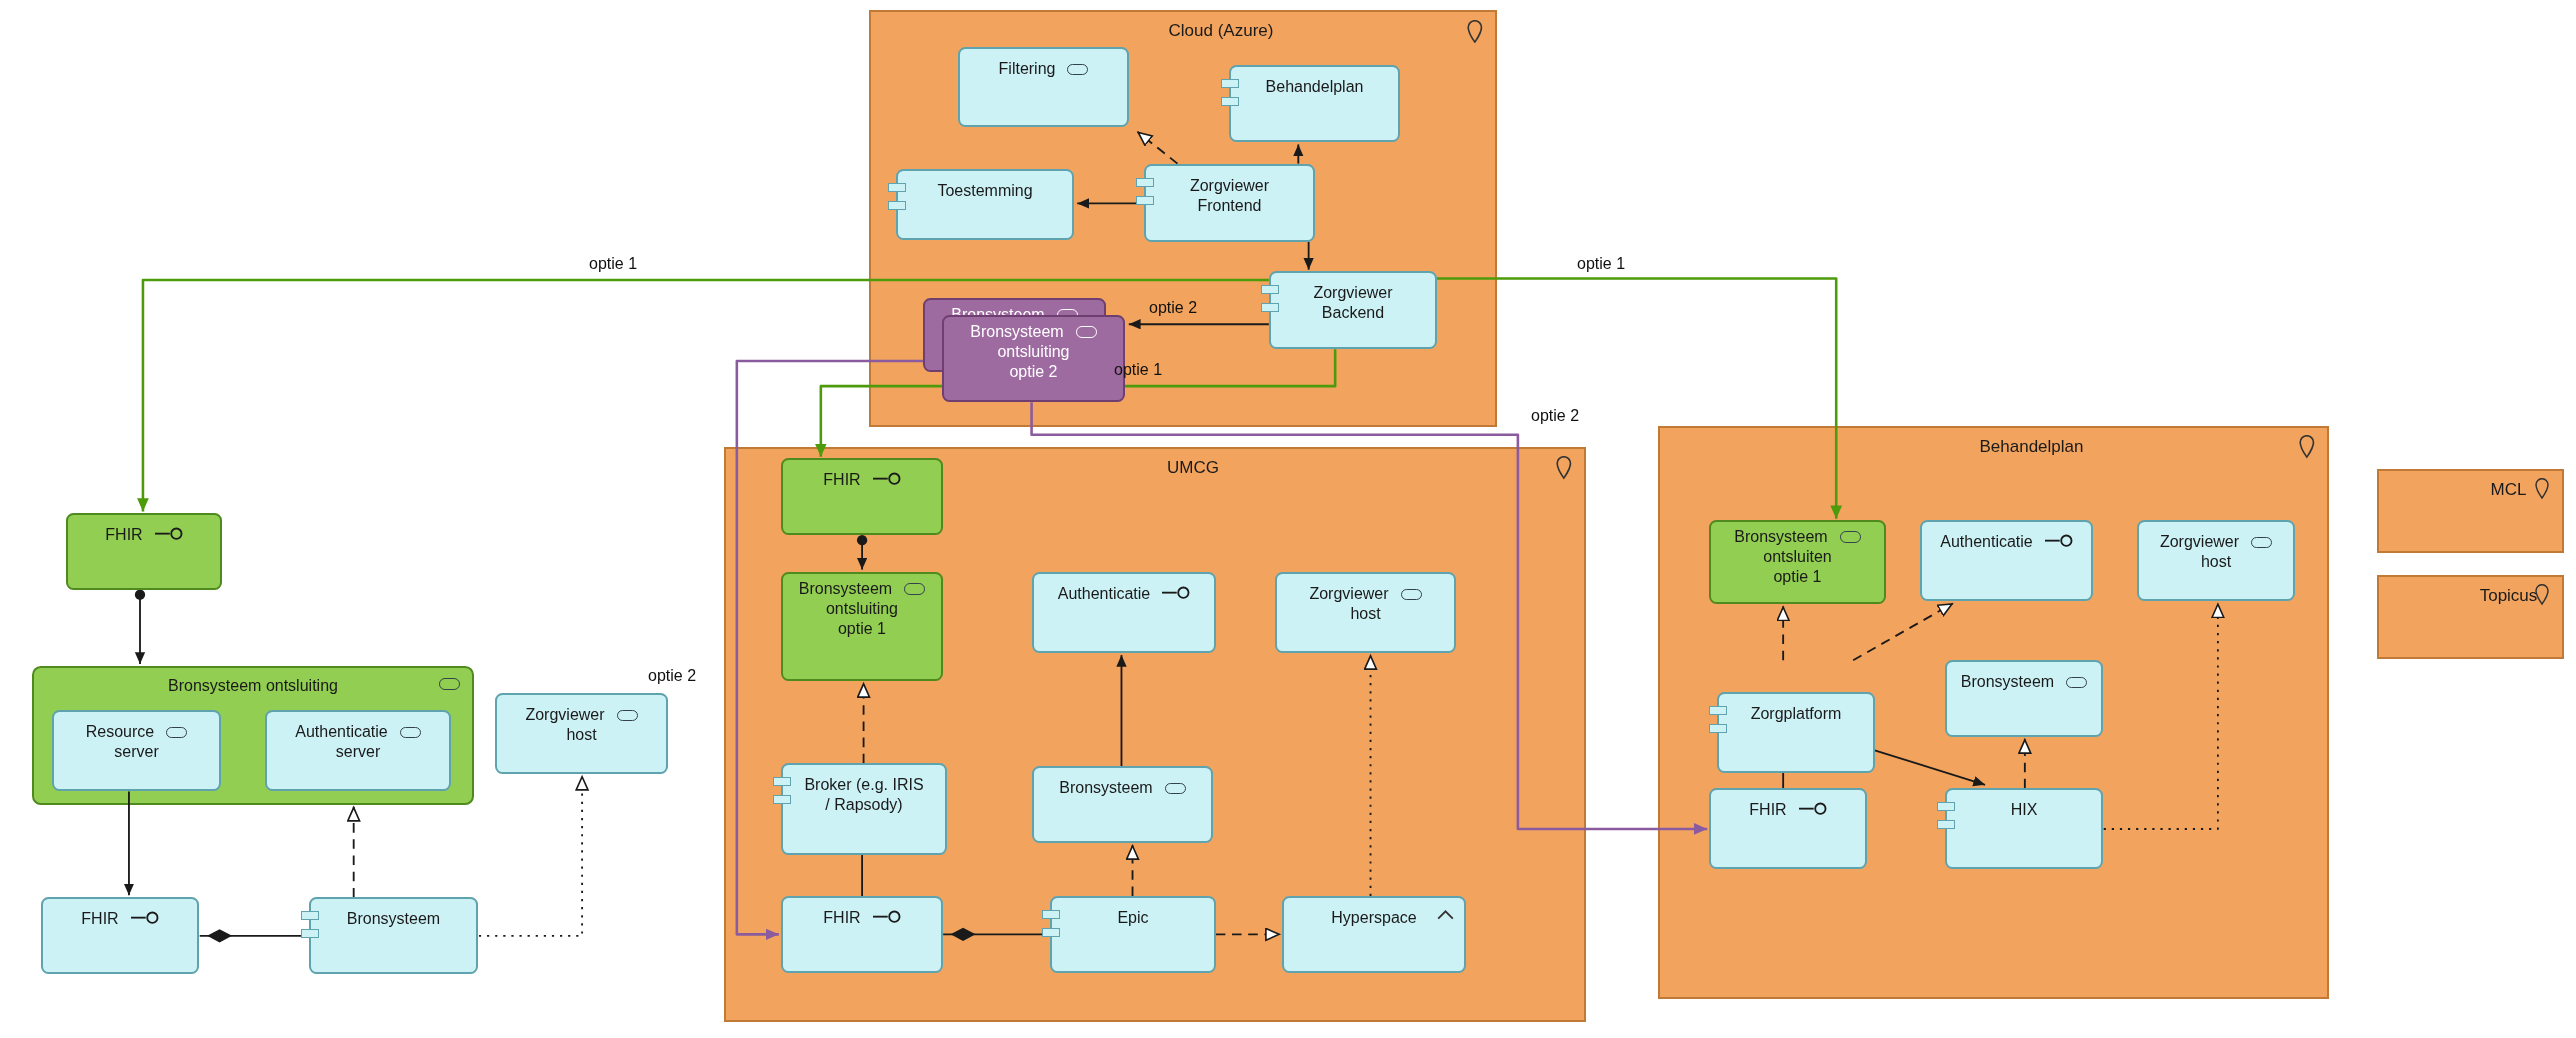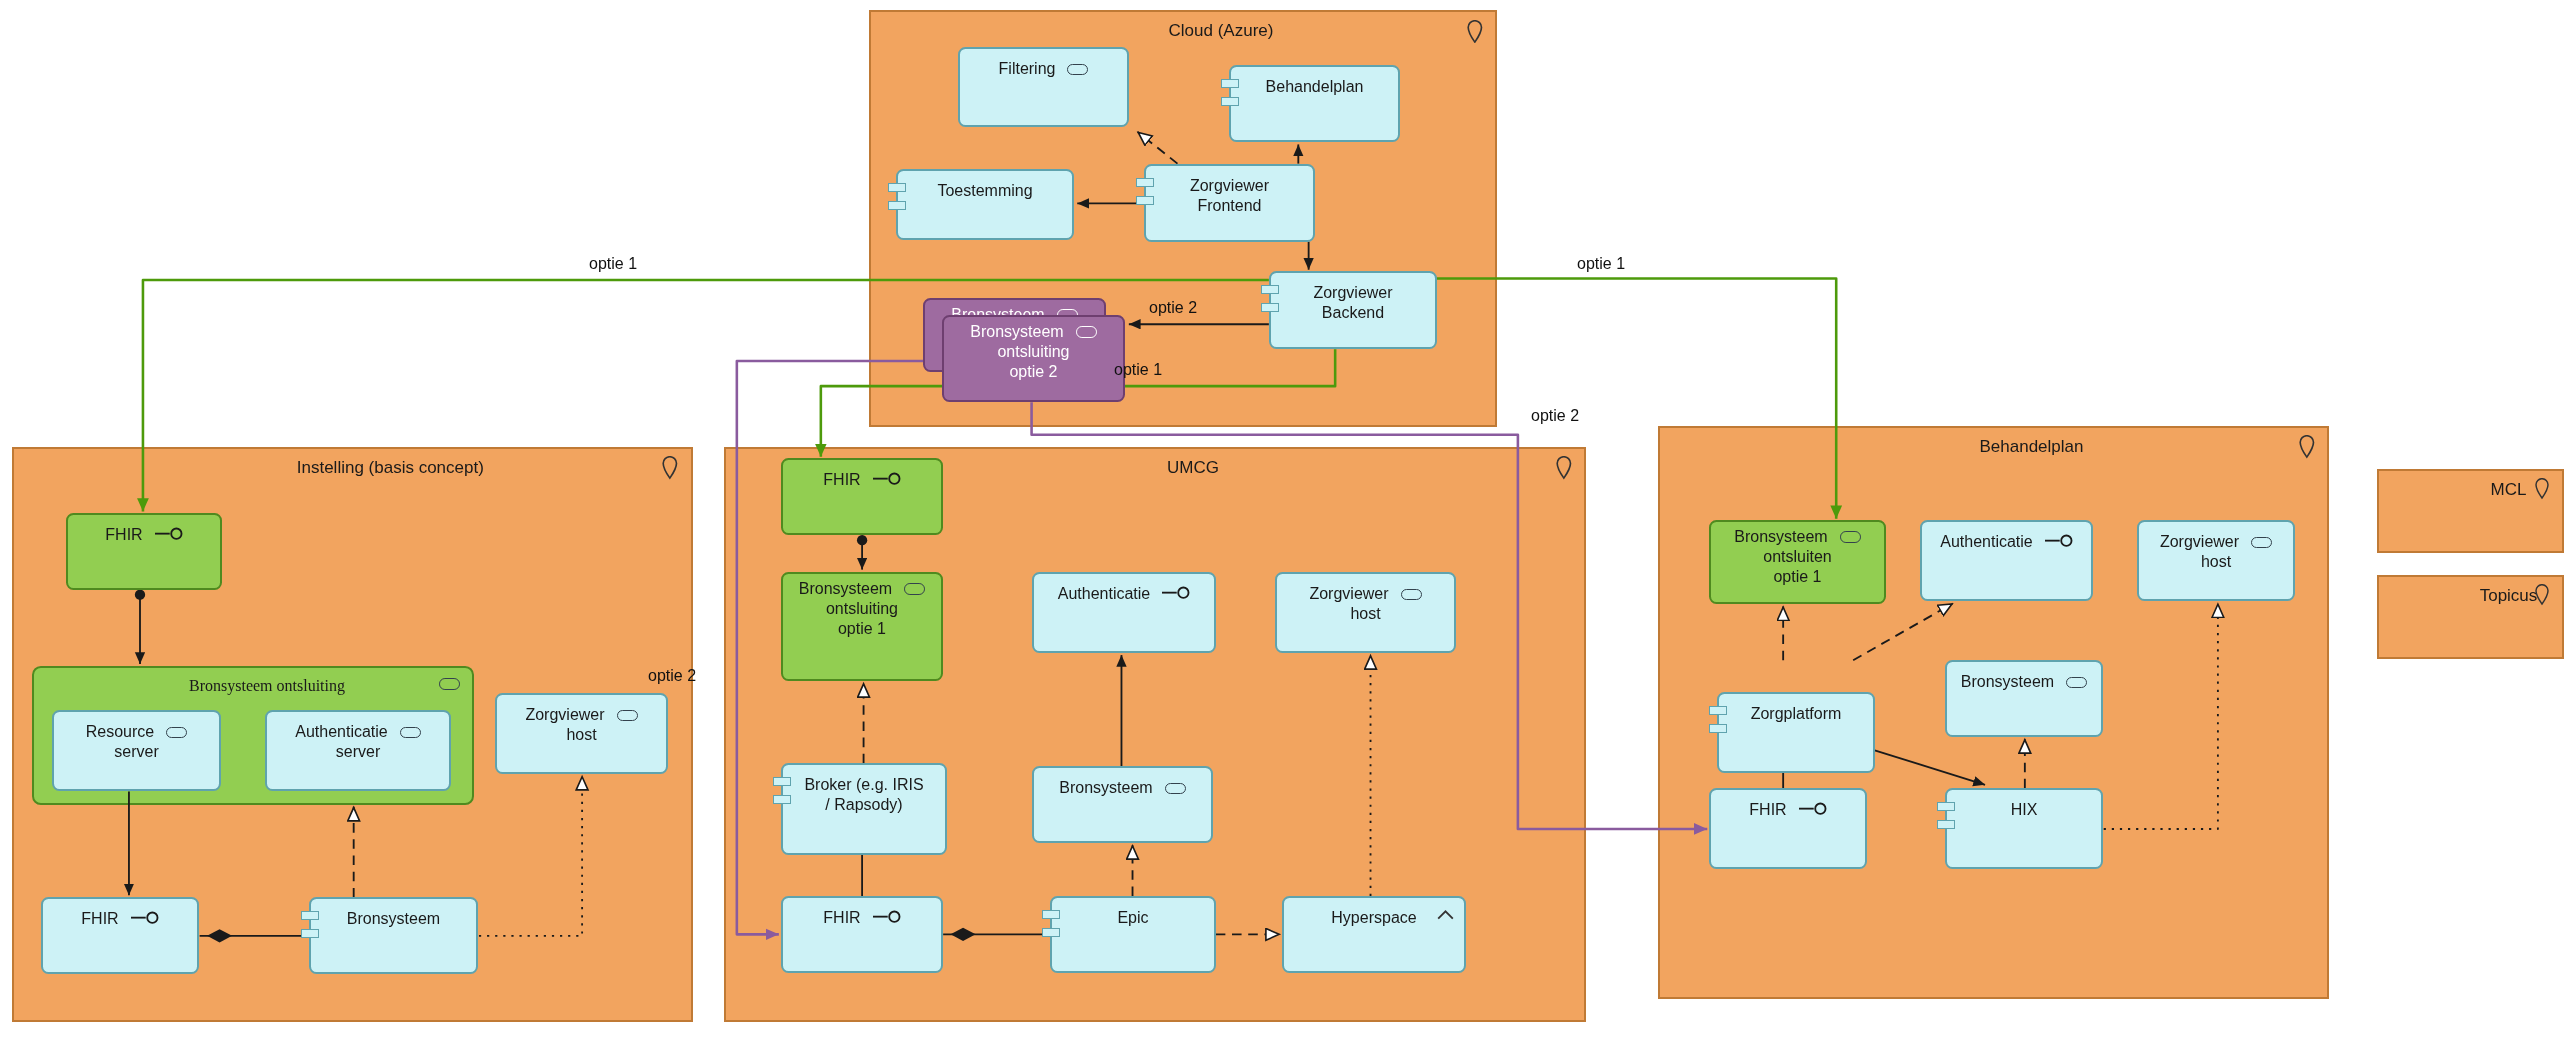--- a/index.html
+++ b/index.html
@@ -4,21 +4,21 @@
 <style>
   html,body{margin:0;padding:0;background:#fff;}
   #canvas{position:relative;width:2576px;height:1039px;background:#fff;
           font-family:"Liberation Sans",sans-serif;color:#1a1a1a;overflow:hidden;}
   
   .loc{position:absolute;background:#F2A45F;border:2.2px solid #C07A35;box-sizing:border-box;z-index:1;}
   .loc-title{position:absolute;top:8.8px;left:0;width:100%;text-align:center;font-size:17px;padding-left:38px;}
   .pin{position:absolute;top:7.4px;right:11.8px;}
   
   .group{position:absolute;background:#92CE51;border:2.2px solid #4F8A1F;border-radius:8.8px;box-sizing:border-box;z-index:1;}
-  .group-title{position:absolute;top:8.8px;left:14px;width:100%;text-align:center;font-size:16px;font-family:Liberation Serif, serif;}
+  .group-title{position:absolute;top:8.8px;left:0;width:100%;text-align:center;font-size:16px;}
   .corner-badge{position:absolute;top:10.3px;right:11.8px;}
   
   .comp{position:absolute;border:2.2px solid;border-radius:7.4px;box-sizing:border-box;
         display:flex;flex-direction:column;align-items:center;padding-top:10.3px;
         font-size:16px;line-height:20px;z-index:3;}
   .cyan{background:#CDF2F6;border-color:#5FA3AE;}
   .green{background:#92CE51;border-color:#4F8A1F;}
   .purple{background:#9E6BA0;border-color:#6E3F70;color:#fff;}
   .tight{padding-top:5.2px;}
   .line{display:flex;align-items:center;gap:12px;justify-content:flex-end;}
@@ -42,28 +42,20 @@
 
   <div class="loc" style="left:869px;top:10.3px;width:628px;height:417px">
     <div class="loc-title">Cloud (Azure)</div>
     <div class="pin">
       <svg width="17.7" height="23.6" viewBox="0 0 24 32">
           <path d="M12 30 C12 30 3 17 3 10 A9 9 0 1 1 21 10 C21 17 12 30 12 30 Z" fill="none" stroke="#333" stroke-width="2.2"></path>
         </svg>
     </div>
   </div>
 
-  <div class="loc" style="left:11.8px;top:447px;width:681px;height:575px">
-    <div class="loc-title">Instelling (basis concept)</div>
-    <div class="pin">
-      <svg width="17.7" height="23.6" viewBox="0 0 24 32">
-          <path d="M12 30 C12 30 3 17 3 10 A9 9 0 1 1 21 10 C21 17 12 30 12 30 Z" fill="none" stroke="#333" stroke-width="2.2"></path>
-        </svg>
-    </div>
-  </div>
 
   <div class="loc" style="left:724px;top:447px;width:862px;height:575px">
     <div class="loc-title">UMCG</div>
     <div class="pin">
       <svg width="17.7" height="23.6" viewBox="0 0 24 32">
           <path d="M12 30 C12 30 3 17 3 10 A9 9 0 1 1 21 10 C21 17 12 30 12 30 Z" fill="none" stroke="#333" stroke-width="2.2"></path>
         </svg>
     </div>
   </div>
 

